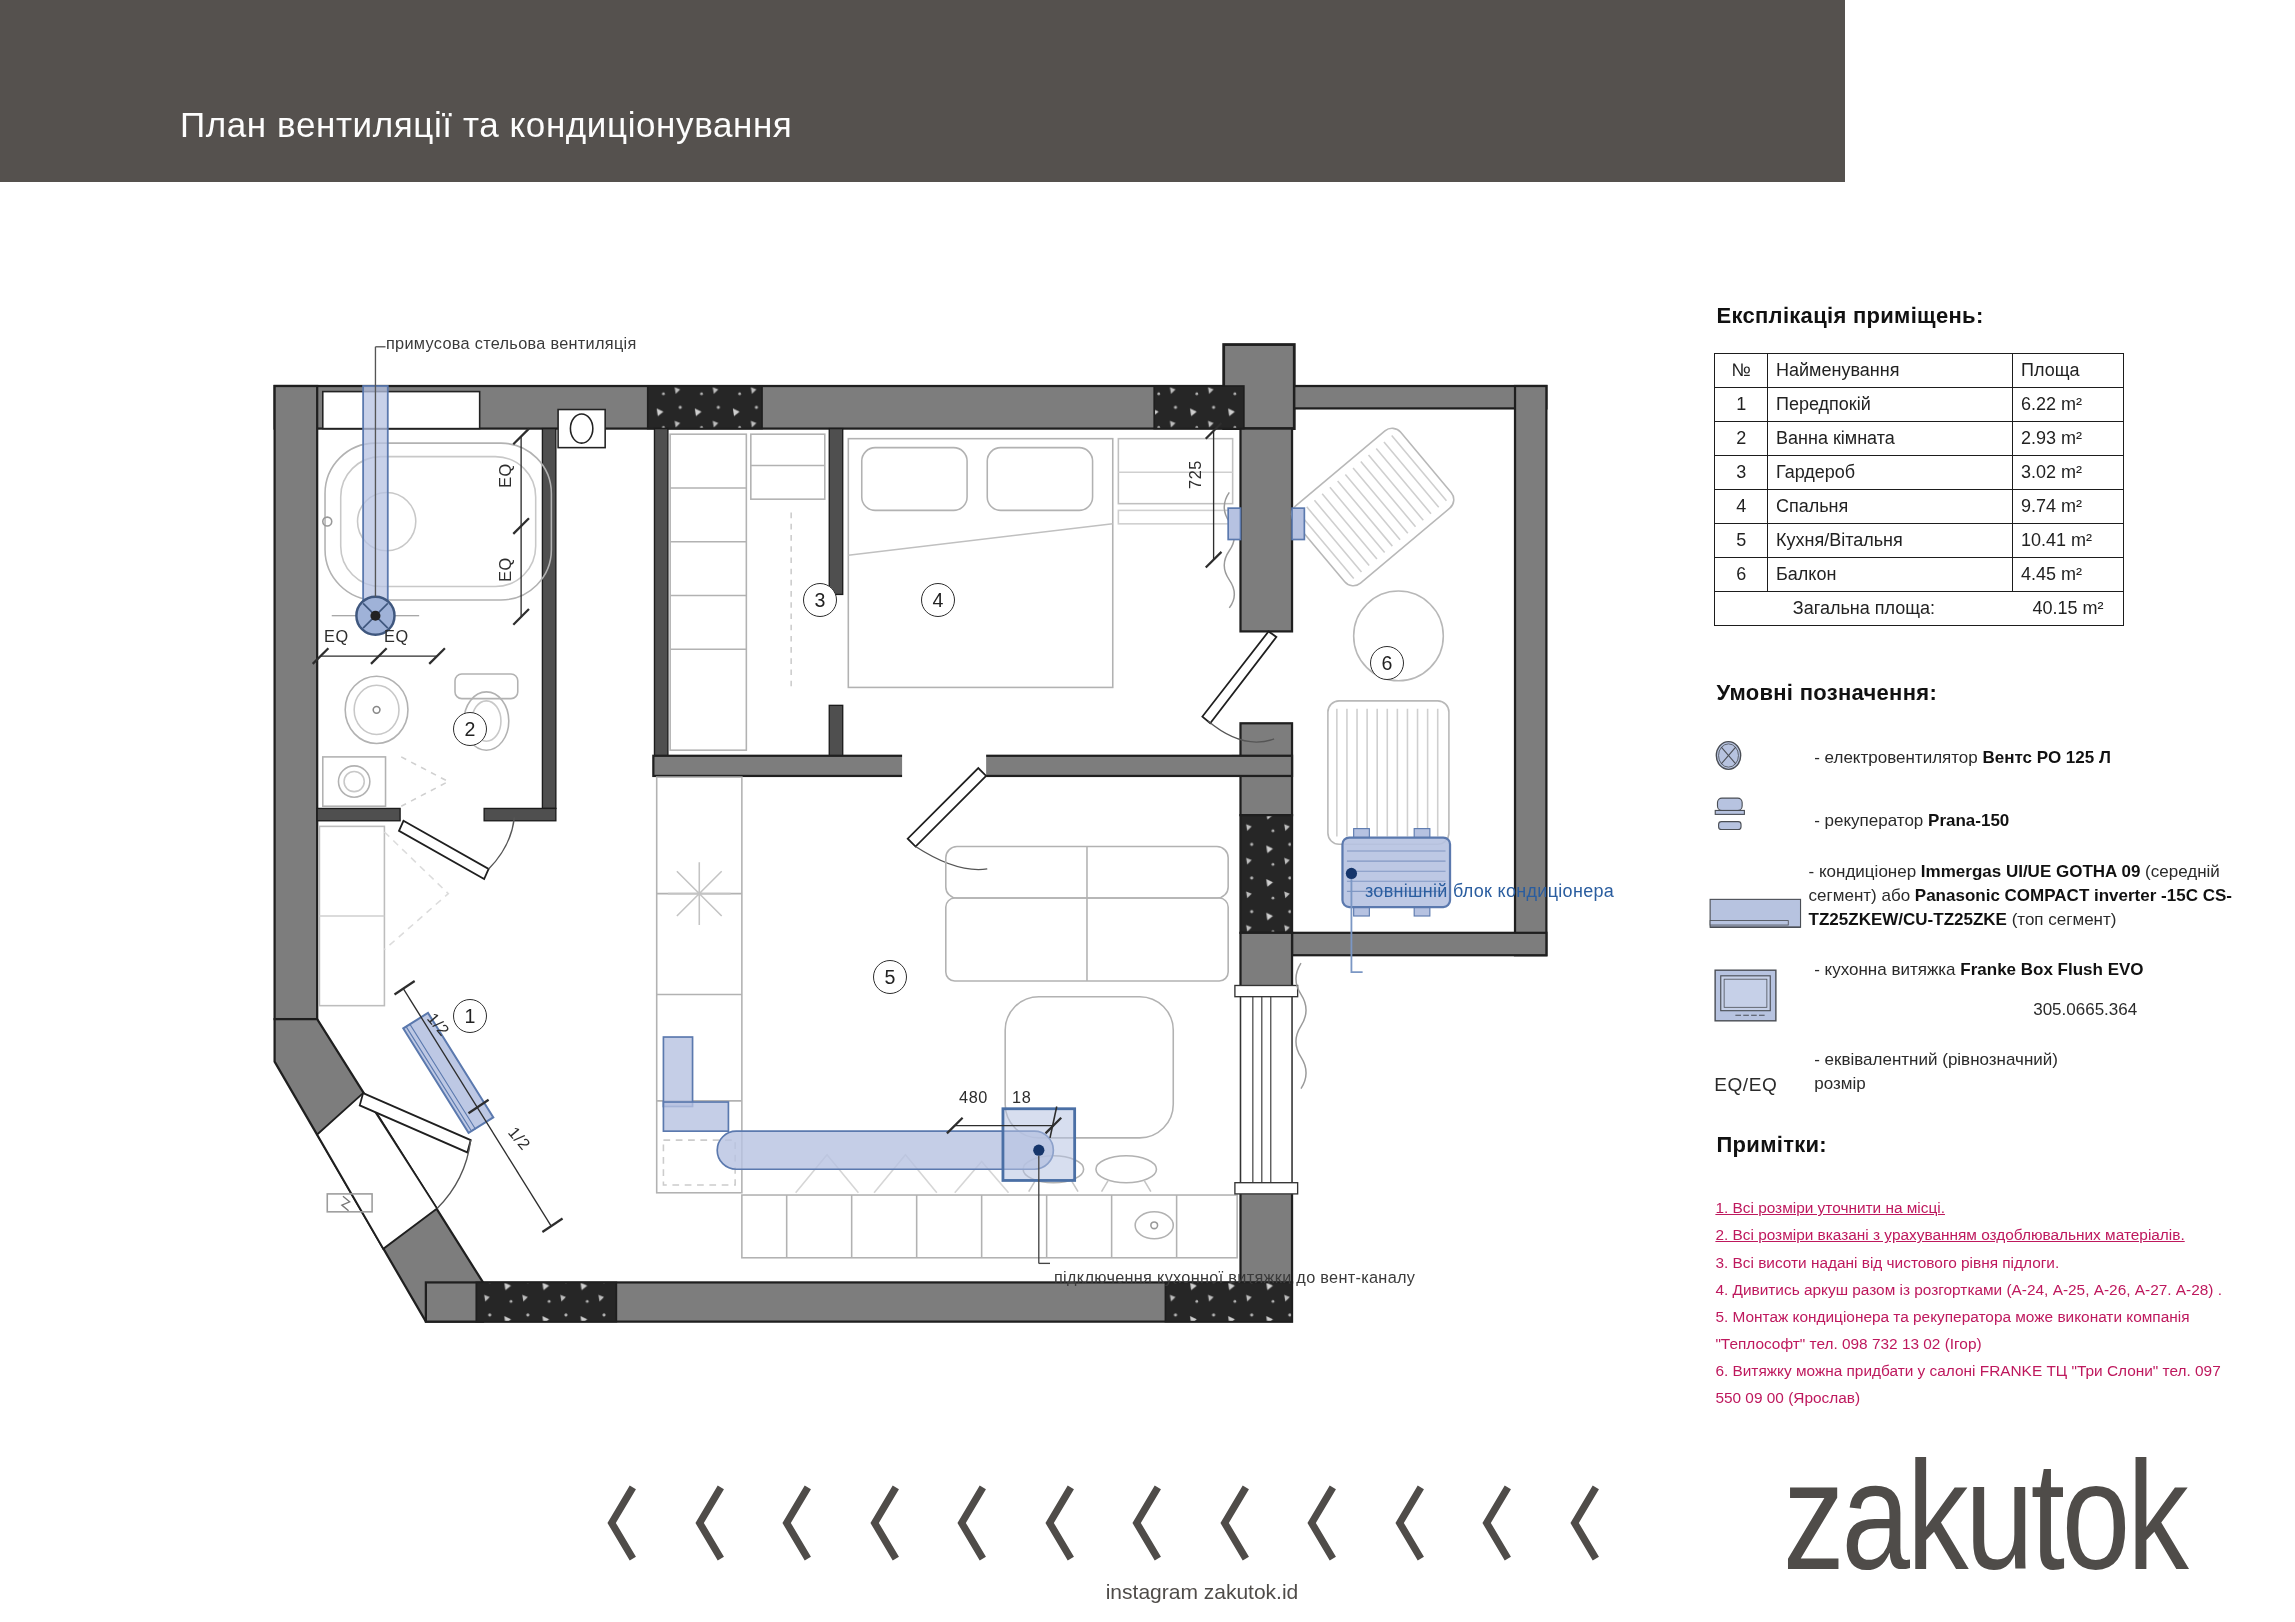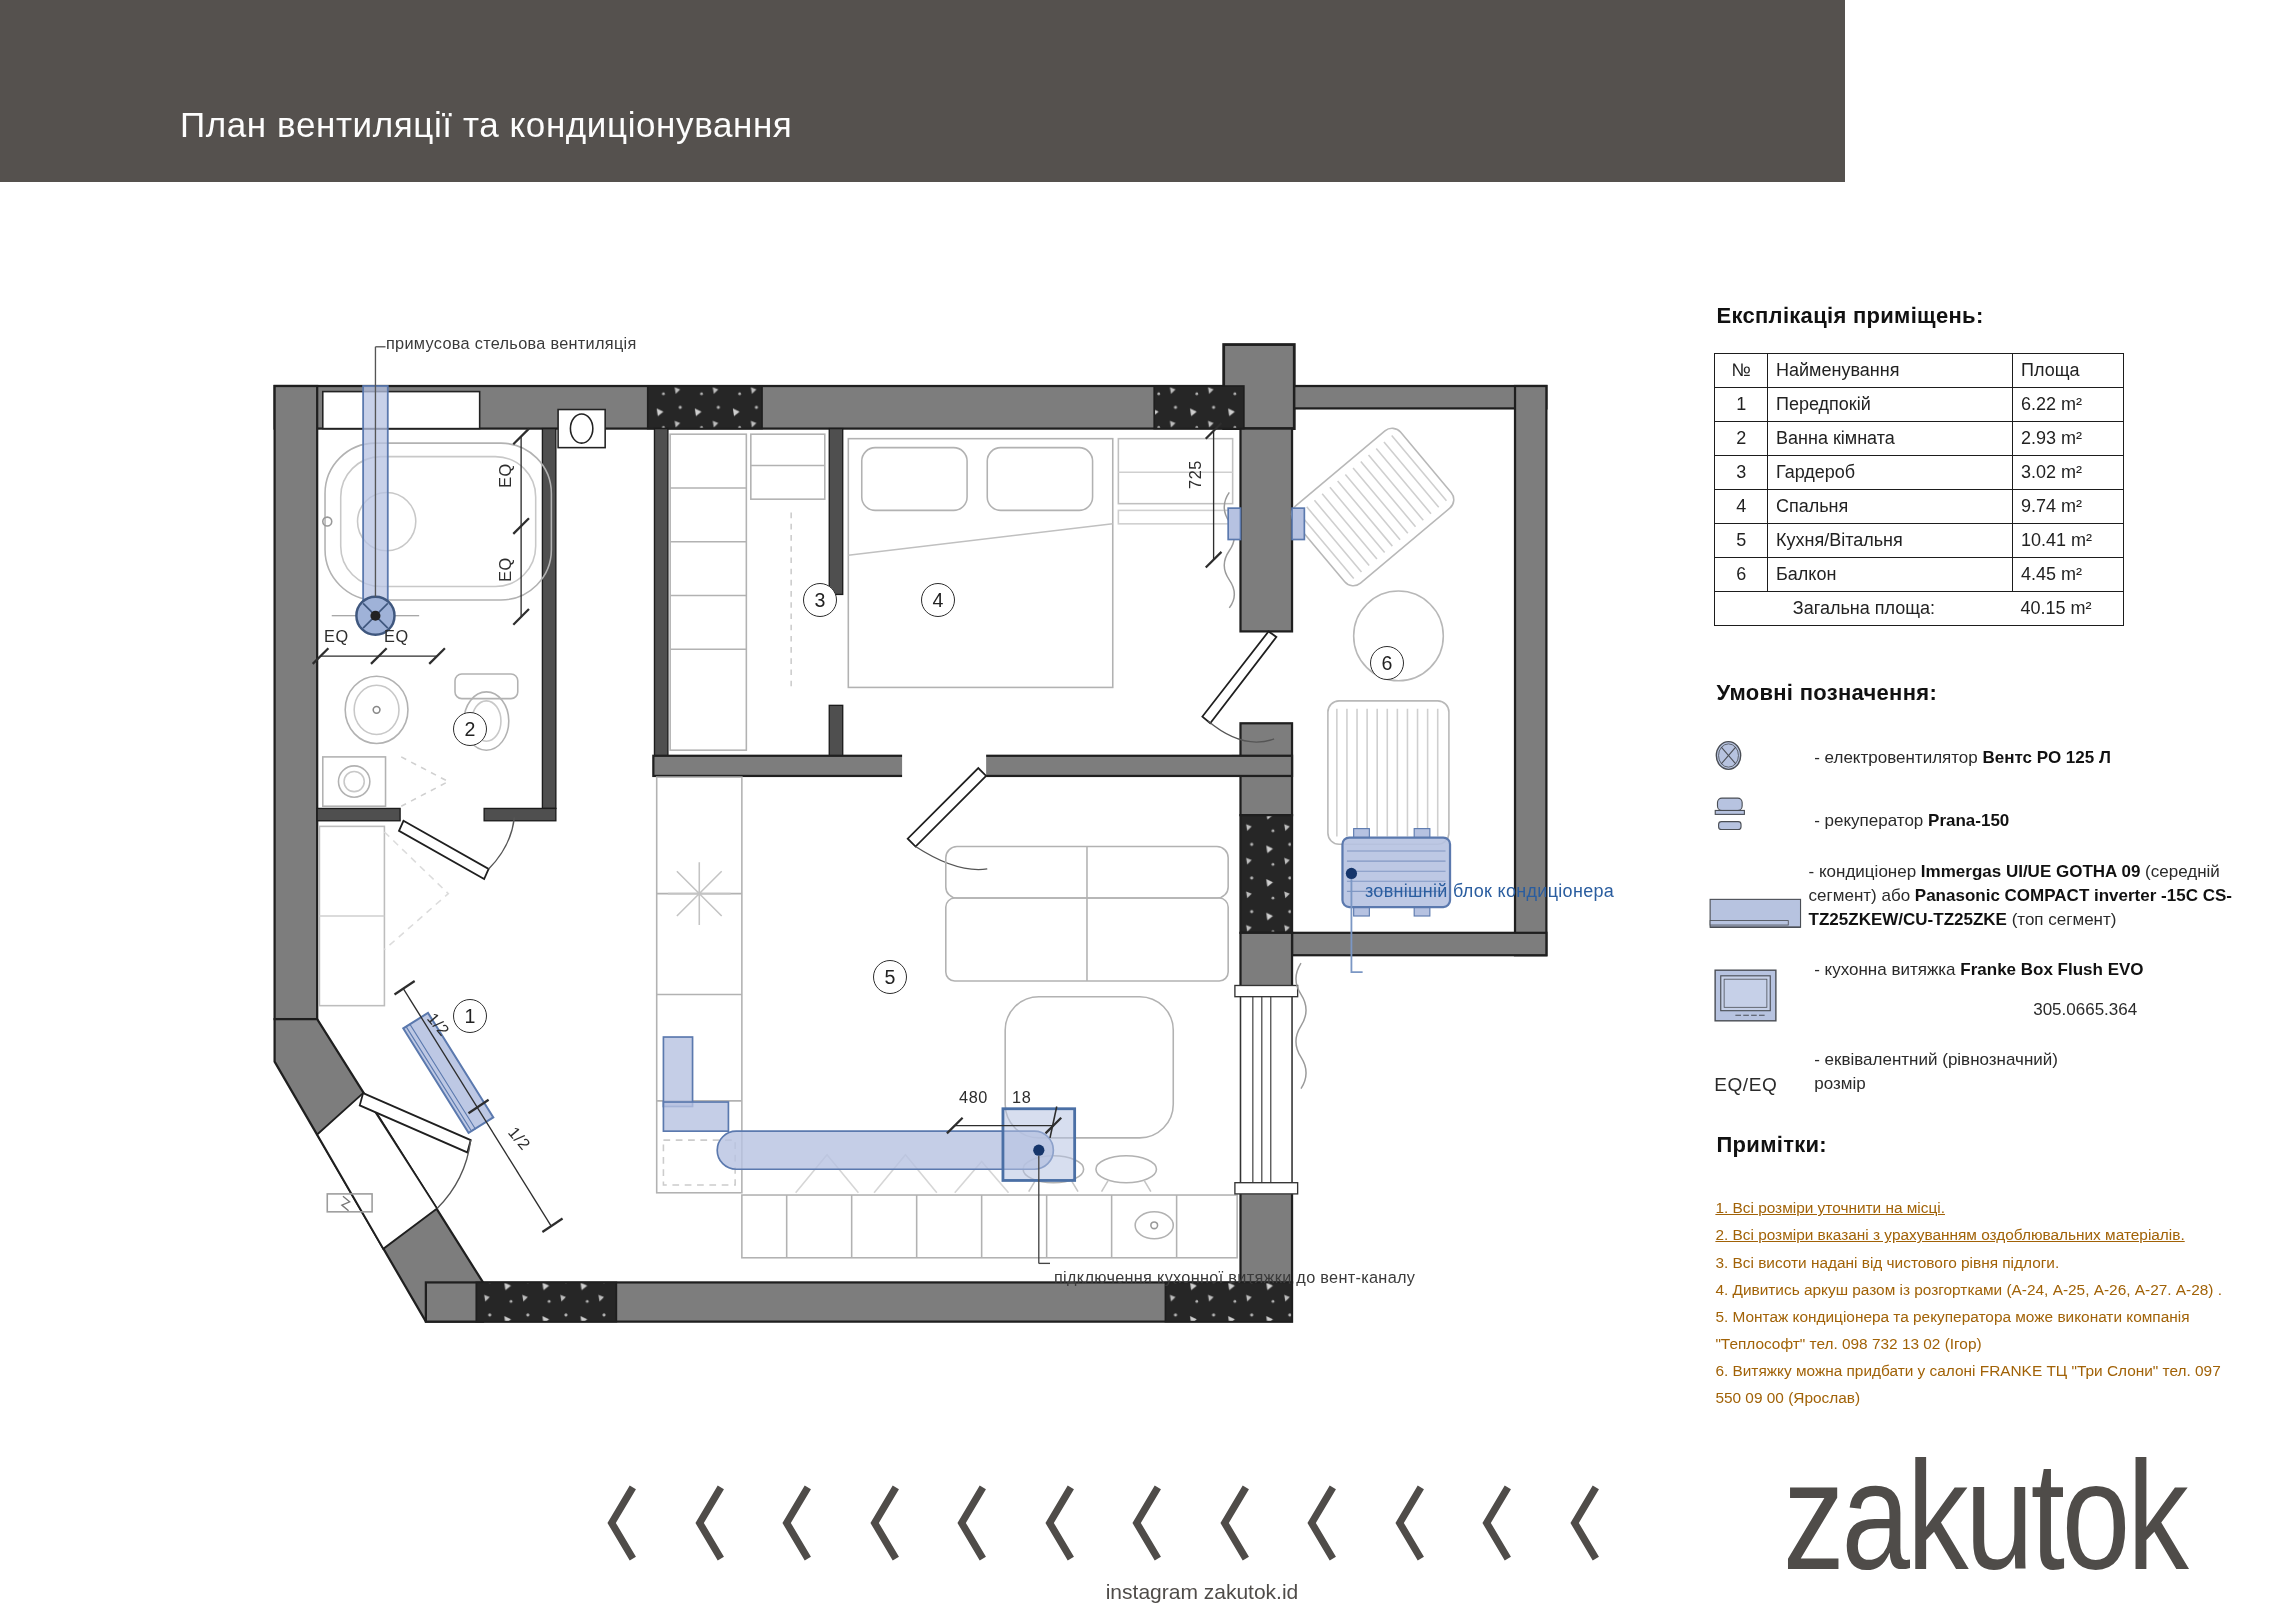--- a/index.html
+++ b/index.html
@@ -40,32 +40,32 @@
 
   table.sched{border-collapse:collapse;margin-left:2.2px;}
   table.sched th,table.sched td{border:1.1px solid #1d1d1d;font-weight:400;font-size:18px;color:#222;
     padding:5.6px 7.8px;height:34px;vertical-align:middle;text-align:left;}
   table.sched th{font-weight:400;}
   .col-num{width:53px;text-align:center !important;}
   .col-name{width:245px;}
   .col-area{width:111px;}
   table.sched tr.total td{border-left:1.1px solid #1d1d1d;}
   table.sched tr.total td:first-child{border-right:none;text-align:center;}
-  table.sched tr.total td:last-child{border-left:none;}
+  table.sched tr.total td:last-child{border-left:none;text-align:center;}
 
   .legend-head{margin:54px 0 34px 4.5px;}
   .legend-row{display:flex;align-items:flex-end;margin:0 0 26px 2.2px;}
   .legend-icon{width:100px;flex:0 0 100px;display:flex;justify-content:flex-start;align-items:center;}
   .legend-text{font-size:17px;line-height:1.42;color:#2a2a2a;max-width:426px;white-space:normal;}
   .legend-text b{font-weight:700;color:#111;}
   .hood-code{display:block;font-weight:400;margin-top:16px;padding-left:219px;}
   .eq-key{font-size:19px;color:#2a2a2a;letter-spacing:0.6px;}
 
   .notes-head{margin:36px 0 36px 4.5px;}
-  .note{font-size:15.4px;line-height:1.76;color:#a16207;max-width:507px;white-space:normal;margin-left:3.4px;}
+  .note{font-size:15.4px;line-height:1.76;color:#be185d;max-width:507px;white-space:normal;margin-left:3.4px;}
   .note.u{text-decoration:underline;}
 
   
   .chevrons{position:absolute;left:606px;top:1484px;display:flex;gap:55px;}
   .brand{position:absolute;left:1783px;top:1439px;font-size:154px;font-weight:200;color:#4f4c49;
     letter-spacing:-3.9px;line-height:1;transform:scaleX(.8);transform-origin:left top;}
   .insta{position:absolute;left:1202px;top:1580px;transform:translateX(-50%);font-size:21px;color:#4f4c49;}
 </style>
 </head>
 <body>

